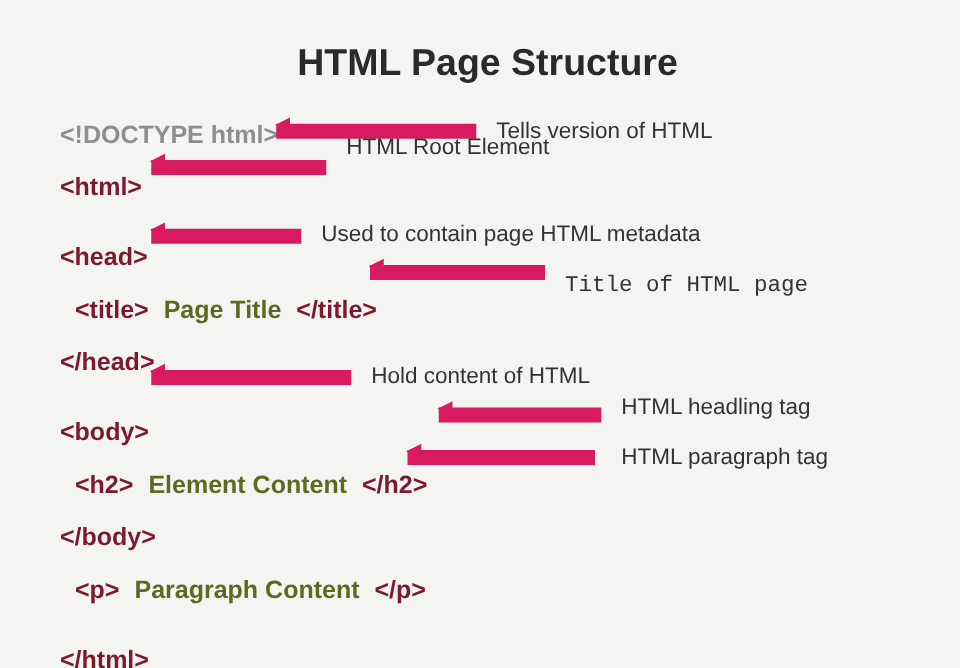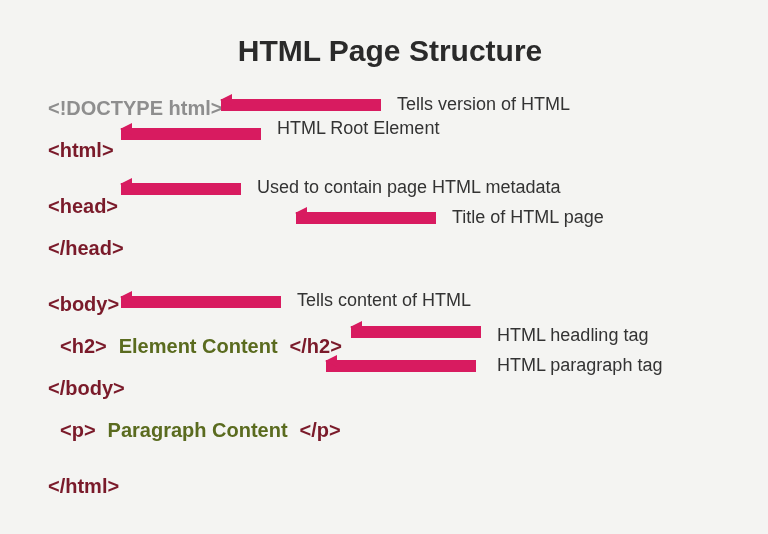--- a/index.html
+++ b/index.html
@@ -59,42 +59,43 @@
 </head>
 <body>
 
 <div class="title">HTML Page Structure</div>
 
 <div class="code-area">
   <div class="line"><span class="gray">&lt;!DOCTYPE html&gt;</span></div>
   <div class="line"><span class="maroon">&lt;html&gt;</span></div>
   <div class="gap"></div>
   <div class="line"><span class="maroon">&lt;head&gt;</span></div>
+  <div class="line ind1"><span class="maroon">&lt;title&gt;</span><span class="olive">Page Title</span><span class="maroon">&lt;/title&gt;</span></div>
   <div class="line"><span class="maroon">&lt;/head&gt;</span></div>
   <div class="gap"></div>
   <div class="line"><span class="maroon">&lt;body&gt;</span></div>
   <div class="line ind1"><span class="maroon">&lt;h2&gt;</span><span class="olive">Element Content</span><span class="maroon">&lt;/h2&gt;</span></div>
   <div class="line"><span class="maroon">&lt;/body&gt;</span></div>
   <div class="line ind1"><span class="maroon">&lt;p&gt;</span><span class="olive">Paragraph Content</span><span class="maroon">&lt;/p&gt;</span></div>
   <div class="gap"></div>
   <div class="line"><span class="maroon">&lt;/html&gt;</span></div>
 </div>
 
 <div class="arrow" style="left:215px; top:93px; width:160px;"></div>
 <div class="annot" style="left:385px; top:82px;">Tells version of HTML</div>
 
 <div class="arrow" style="left:115px; top:122px; width:140px;"></div>
-<div class="annot" style="left:265px; top:106px;">HTML Root Element</div>
+<div class="annot" style="left:265px; top:95px;">HTML Root Element</div>
 
 <div class="arrow" style="left:115px; top:177px; width:120px;"></div>
 <div class="annot" style="left:245px; top:165px;">Used to contain  page HTML metadata</div>
 
 <div class="arrow" style="left:290px; top:206px; width:140px;"></div>
-<div class="annot" style="left:440px; top:195px;">Title of HTML page</div>
+<div class="annot" style="left:440px; top:207px;font-family:Liberation Mono, monospace;">Title of HTML page</div>
 
 <div class="arrow" style="left:115px; top:290px; width:160px;"></div>
-<div class="annot" style="left:285px; top:278px;">Tells content of HTML</div>
+<div class="annot" style="left:285px; top:278px;">Hold content of HTML</div>
 
 <div class="arrow" style="left:345px; top:320px; width:130px;"></div>
-<div class="annot" style="left:485px; top:313px;">HTML headling tag</div>
+<div class="annot" style="left:485px; top:303px;">HTML headling tag</div>
 
 <div class="arrow" style="left:320px; top:354px; width:150px;"></div>
 <div class="annot" style="left:485px; top:343px;">HTML paragraph tag</div>
 
 </body></html>

